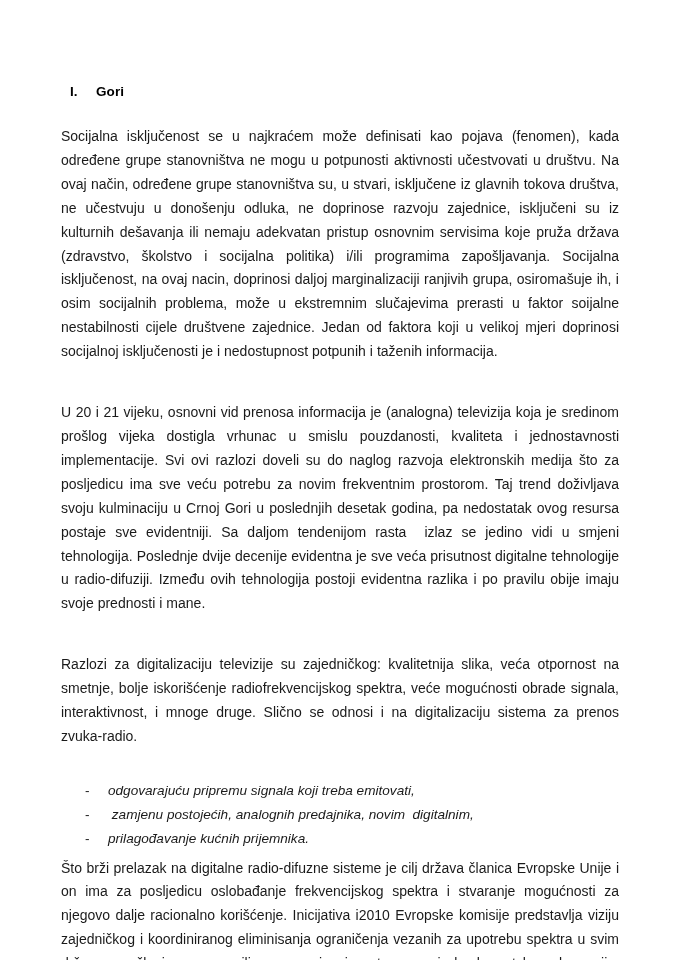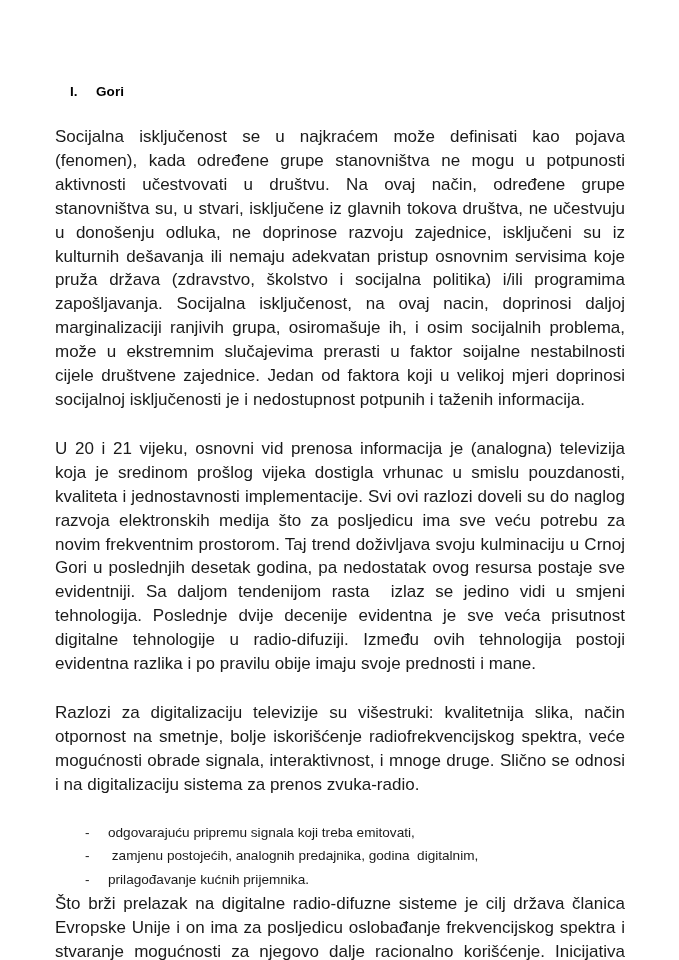--- a/index.html
+++ b/index.html
@@ -46,25 +46,25 @@
   .section-heading .numeral {
     width: 26px;
     flex: 0 0 26px;
   }
   .section-heading .title {
     white-space: pre;
   }
 
   
   .para {
-    font-size: 17px;
+    font-size: 14px;
     line-height: 23.9px;
     text-align: justify;
     text-justify: inter-word;
-    margin: 0;
+    margin: 6px;
     white-space: pre-wrap;
     word-spacing: 0.1px;
     hyphens: none;
   }
 
   .gap-lg { height: 25px; }
   .gap-md { height: 24px; }
 
   
   .dash-list {
@@ -81,20 +81,21 @@
   .dash-list li .marker {
     flex: 0 0 23px;
     width: 23px;
     padding-left: 30px;
     box-sizing: content-box;
     color: #1a1a1a;
   }
   .dash-list li .item-text {
     flex: 1 1 auto;
     white-space: pre-wrap;
+    font-style: italic;
   }
 </style>
 </head>
 <body>
 
 <div class="page">
   <div class="content">
 
     <h1 class="section-heading">
       <span class="numeral">I.</span>
@@ -102,34 +103,34 @@
     </h1>
 
     <p class="para">Socijalna isključenost se u najkraćem može definisati kao pojava (fenomen), kada određene grupe stanovništva ne mogu u potpunosti aktivnosti učestvovati u društvu. Na ovaj način, određene grupe stanovništva su, u stvari, isključene iz glavnih tokova društva, ne učestvuju u donošenju odluka, ne doprinose razvoju zajednice, isključeni su iz kulturnih dešavanja ili nemaju adekvatan pristup osnovnim servisima koje pruža država (zdravstvo, školstvo i socijalna politika) i/ili programima zapošljavanja. Socijalna isključenost, na ovaj nacin, doprinosi daljoj marginalizaciji ranjivih grupa, osiromašuje ih, i osim socijalnih problema, može u ekstremnim slučajevima prerasti u faktor soijalne nestabilnosti cijele društvene zajednice. Jedan od faktora koji u velikoj mjeri doprinosi socijalnoj isključenosti je i nedostupnost potpunih i taženih informacija.</p>
 
     <div class="gap-lg"></div>
 
     <p class="para">U 20 i 21 vijeku, osnovni vid prenosa informacija je (analogna) televizija koja je sredinom prošlog vijeka dostigla vrhunac u smislu pouzdanosti, kvaliteta i jednostavnosti implementacije. Svi ovi razlozi doveli su do naglog razvoja elektronskih medija što za posljedicu ima sve veću potrebu za novim frekventnim prostorom. Taj trend doživljava svoju kulminaciju u Crnoj Gori u poslednjih desetak godina, pa nedostatak ovog resursa postaje sve evidentniji. Sa daljom tendenijom rasta  izlaz se jedino vidi u smjeni tehnologija. Poslednje dvije decenije evidentna je sve veća prisutnost digitalne tehnologije u radio-difuziji. Između ovih tehnologija postoji evidentna razlika i po pravilu obije imaju svoje prednosti i mane.</p>
 
     <div class="gap-lg"></div>
 
-    <p class="para">Razlozi za digitalizaciju televizije su višestruki: kvalitetnija slika, način otpornost na smetnje, bolje iskorišćenje radiofrekvencijskog spektra, veće mogućnosti obrade signala, interaktivnost, i mnoge druge. Slično se odnosi i na digitalizaciju sistema za prenos zvuka-radio.</p>
+    <p class="para">Razlozi za digitalizaciju televizije su zajedničkog: kvalitetnija slika, veća otpornost na smetnje, bolje iskorišćenje radiofrekvencijskog spektra, veće mogućnosti obrade signala, interaktivnost, i mnoge druge. Slično se odnosi i na digitalizaciju sistema za prenos zvuka-radio.</p>
 
 
     <div class="gap-md"></div>
 
 
     <ul class="dash-list">
       <li>
         <span class="marker">-</span>
         <span class="item-text">odgovarajuću pripremu signala koji treba emitovati,</span>
       </li>
       <li>
         <span class="marker">-</span>
-        <span class="item-text"> zamjenu postojećih, analognih predajnika, godina  digitalnim,</span>
+        <span class="item-text"> zamjenu postojećih, analognih predajnika, novim  digitalnim,</span>
       </li>
       <li>
         <span class="marker">-</span>
         <span class="item-text">prilagođavanje kućnih prijemnika.</span>
       </li>
     </ul>
 
     <p class="para">Što brži prelazak na digitalne radio-difuzne sisteme je cilj država članica Evropske Unije i on ima za posljedicu oslobađanje frekvencijskog spektra i stvaranje mogućnosti za njegovo dalje racionalno korišćenje. Inicijativa i2010 Evropske komisije predstavlja viziju zajedničkog i koordiniranog eliminisanja ograničenja vezanih za upotrebu spektra u svim državama članicama u cilju promovisanja otvorene i konkurentske ekonomije. Neposredne povoljnosti se prvenstveno pružaju građanima kroz mogućnost bržeg pristupa novim tehnologijama i nižim ciljenama korišćenja komunikacionih servisa.</p>
 
   </div>

